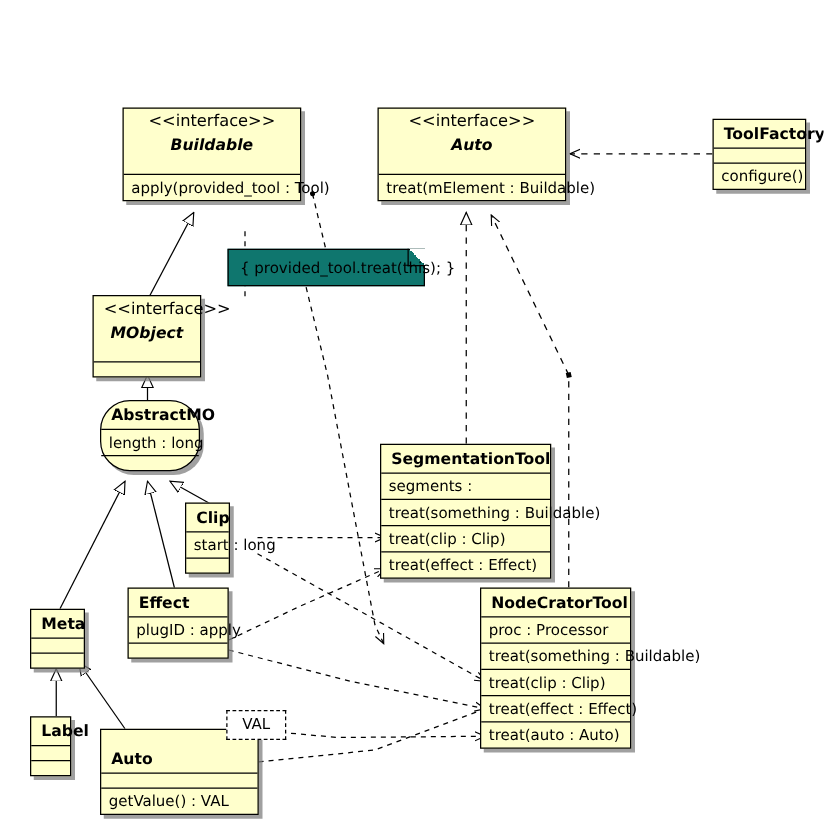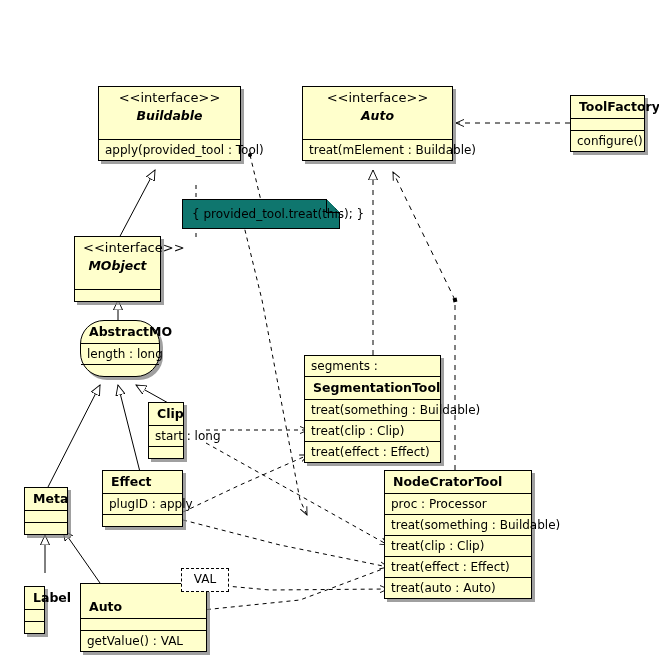--- a/index.html
+++ b/index.html
@@ -215,42 +215,42 @@
     <div class="compartment c-attr">plugID : apply</div>
     <div class="compartment empty"></div>
   </div>
 
   <div class="uml-class" style="left:24px; top:487px; width:44px;">
     <div class="compartment c-name">Meta</div>
     <div class="compartment empty"></div>
     <div class="compartment empty"></div>
   </div>
 
-  <div class="uml-class" style="left:24px; top:573px; width:21px;margin-top:13px;">
+  <div class="uml-class" style="left:24px; top:573px; width:33px;">
     <div class="compartment c-name">Label</div>
     <div class="compartment empty"></div>
     <div class="compartment empty"></div>
   </div>
 
   <div class="tparam" style="left:145px; top:568px; width:48px; height:24px;margin-left:36px;">VAL</div>
   <div class="uml-class" style="left:80px; top:583px; width:127px;">
     <div class="compartment c-name" style="padding-top:16px;">Auto</div>
     <div class="compartment empty"></div>
     <div class="compartment c-op">getValue() : VAL</div>
   </div>
 
   <div class="uml-class" style="left:304px; top:355px; width:137px;">
+    <div class="compartment c-name">SegmentationTool</div>
     <div class="compartment c-attr">segments :</div>
-    <div class="compartment c-name">SegmentationTool</div>
     <div class="compartment c-op">treat(something : Buildable)</div>
     <div class="compartment c-op">treat(clip : Clip)</div>
     <div class="compartment c-op">treat(effect : Effect)</div>
   </div>
 
-  <div class="uml-class" style="left:384px; top:470px; width:148px;">
+  <div class="uml-class" style="left:384px; top:470px; width:121px;">
     <div class="compartment c-name">NodeCratorTool</div>
     <div class="compartment c-attr">proc : Processor</div>
     <div class="compartment c-op">treat(something : Buildable)</div>
     <div class="compartment c-op">treat(clip : Clip)</div>
     <div class="compartment c-op">treat(effect : Effect)</div>
     <div class="compartment c-op">treat(auto : Auto)</div>
   </div>
 
 </div>
 

